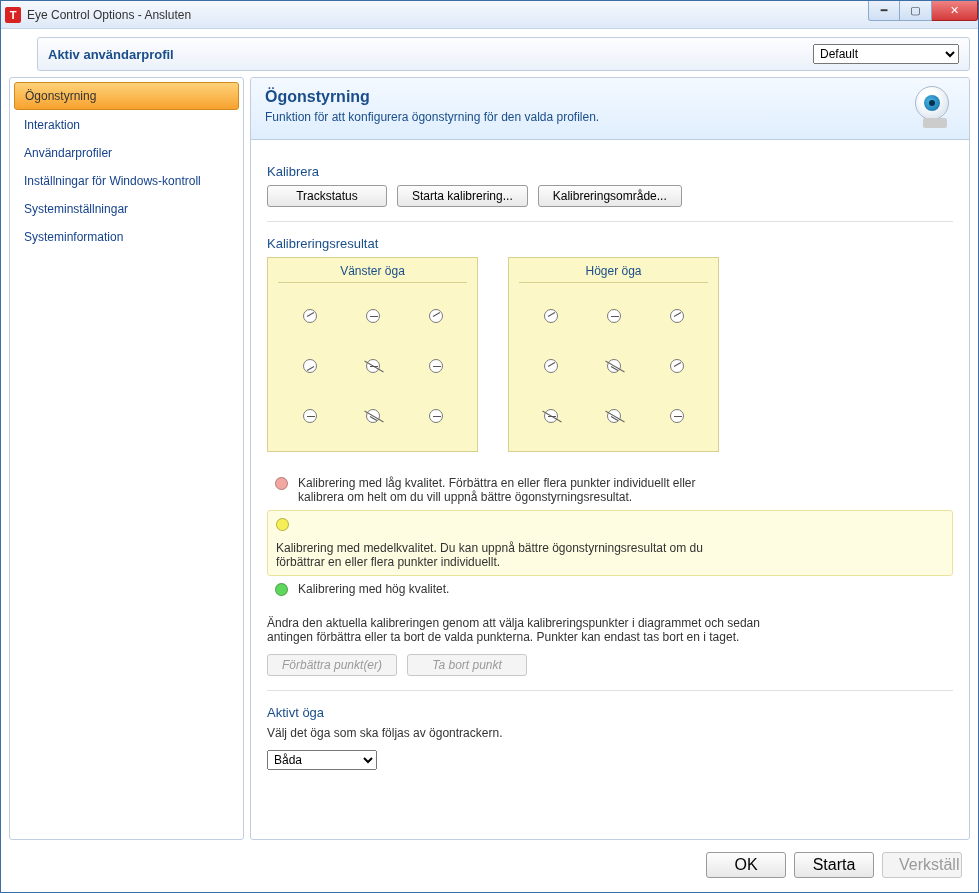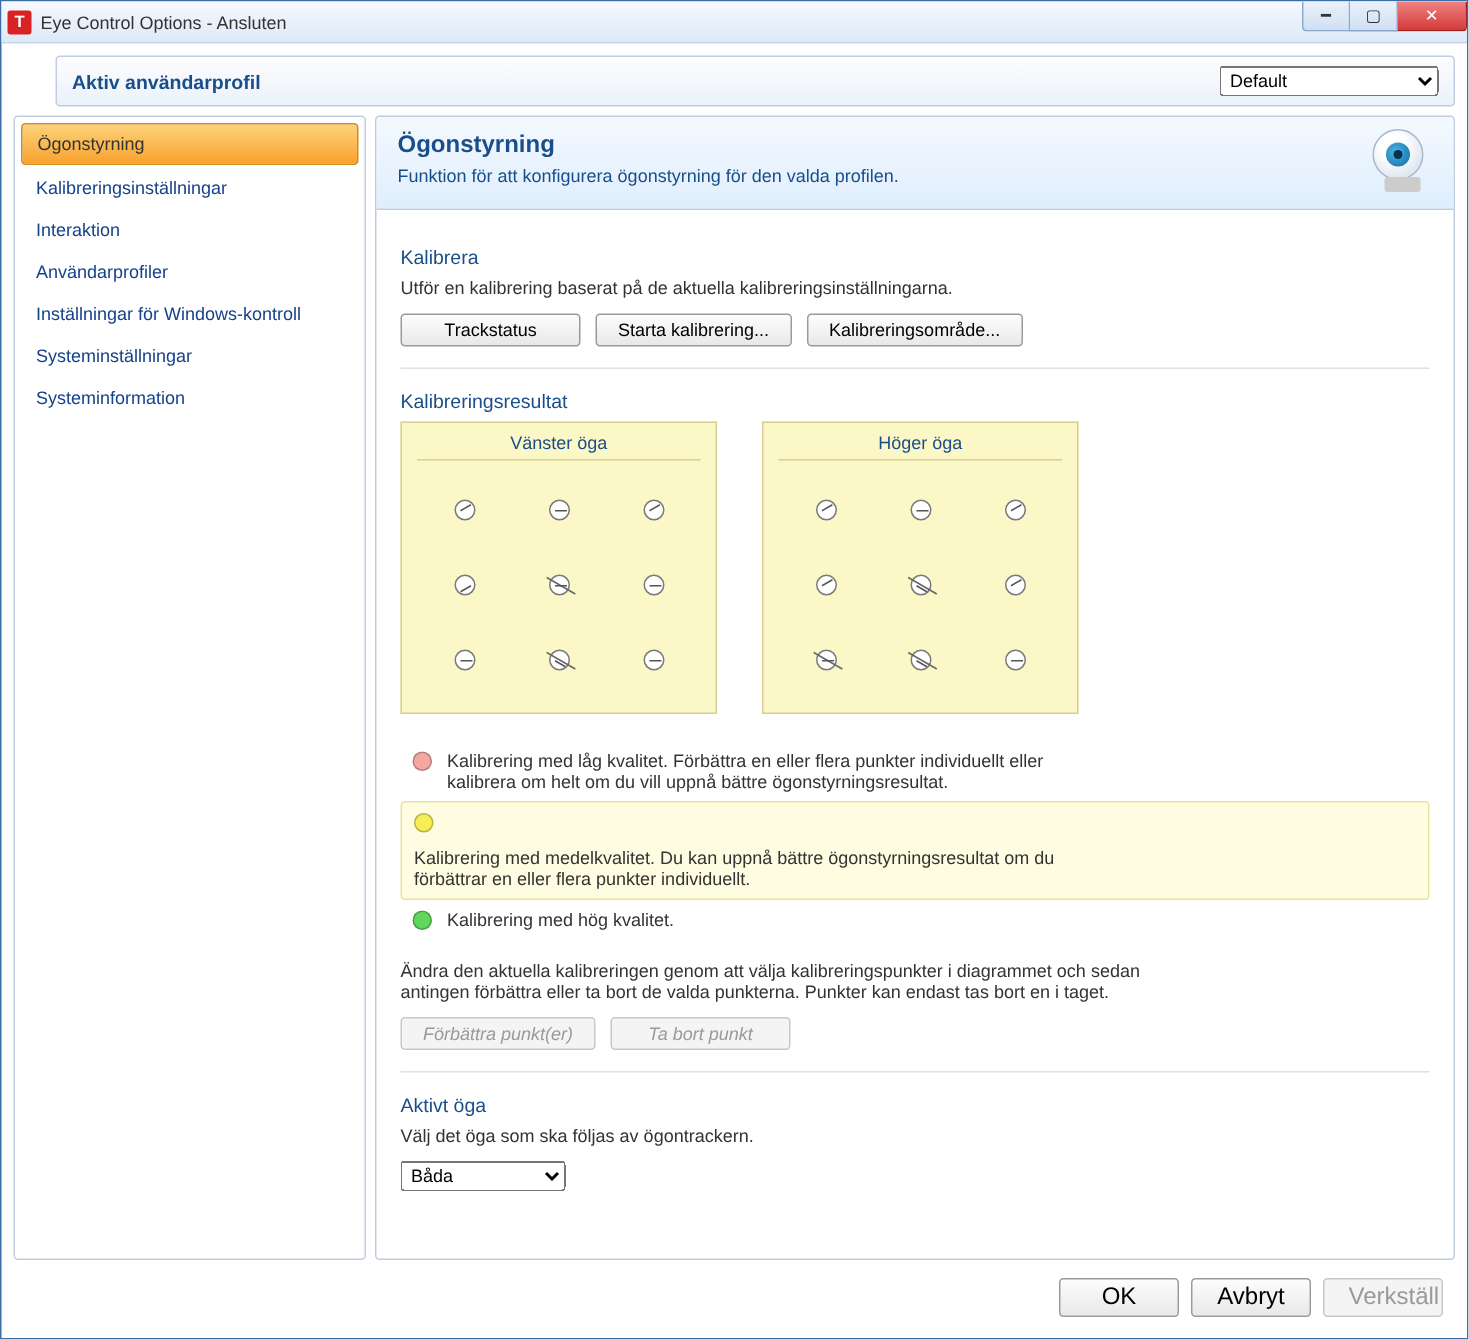--- a/index.html
+++ b/index.html
@@ -308,21 +308,20 @@
       <span class="label">Aktiv användarprofil</span>
       <select class="win">
         <option>Default</option>
       </select>
     </div>
 
     <div class="main">
 
       <div class="sidebar">
         <div class="navitem selected"><span>Ögonstyrning</span></div>
-        <div class="navitem"><span>Kalibreringsinställningar</span></div>
         <div class="navitem"><span>Interaktion</span></div>
         <div class="navitem"><span>Användarprofiler</span></div>
         <div class="navitem"><span>Inställningar för Windows-kontroll</span></div>
         <div class="navitem"><span>Systeminställningar</span></div>
         <div class="navitem"><span>Systeminformation</span></div>
       </div>
 
       <div class="content">
         <div class="content-header">
           <h1>Ögonstyrning</h1>
@@ -331,21 +330,20 @@
             <div class="eyeball">
                 <div class="iris"></div>
               </div>
             <div class="base"></div>
           </div>
         </div>
 
         <div class="content-body">
 
           <div class="section-title">Kalibrera</div>
-          <div class="section-text">Utför en kalibrering baserat på de aktuella kalibreringsinställningarna.</div>
           <div class="btnrow">
             <button class="win">Trackstatus</button>
             <button class="win">Starta kalibrering...</button>
             <button class="win">Kalibreringsområde...</button>
           </div>
 
           <hr class="sep">
 
           <div class="section-title">Kalibreringsresultat</div>
 
@@ -409,18 +407,18 @@
           <select class="win">
             <option>Båda</option>
           </select>
 
         </div>
       </div>
     </div>
 
     <div class="footer">
       <button class="footer-btn">OK</button>
-      <button class="footer-btn">Avbryt</button>
+      <button class="footer-btn">Starta</button>
       <button class="footer-btn" disabled="">Verkställ</button>
     </div>
 
   </div>
 </div>
 
 </body></html>

